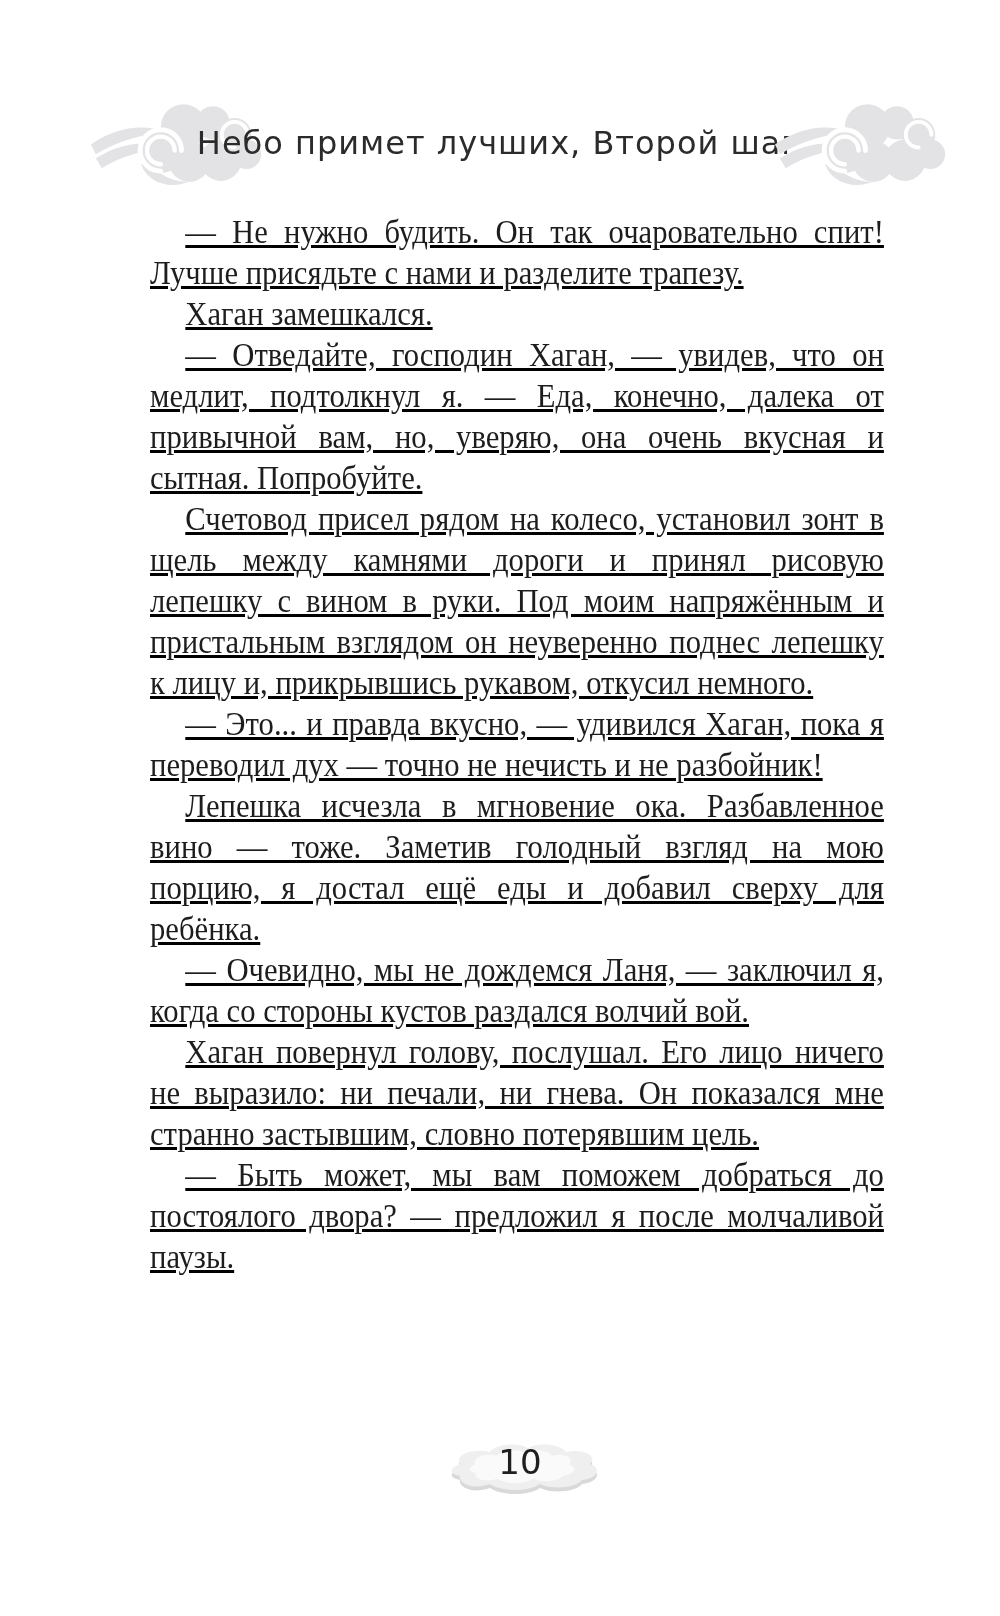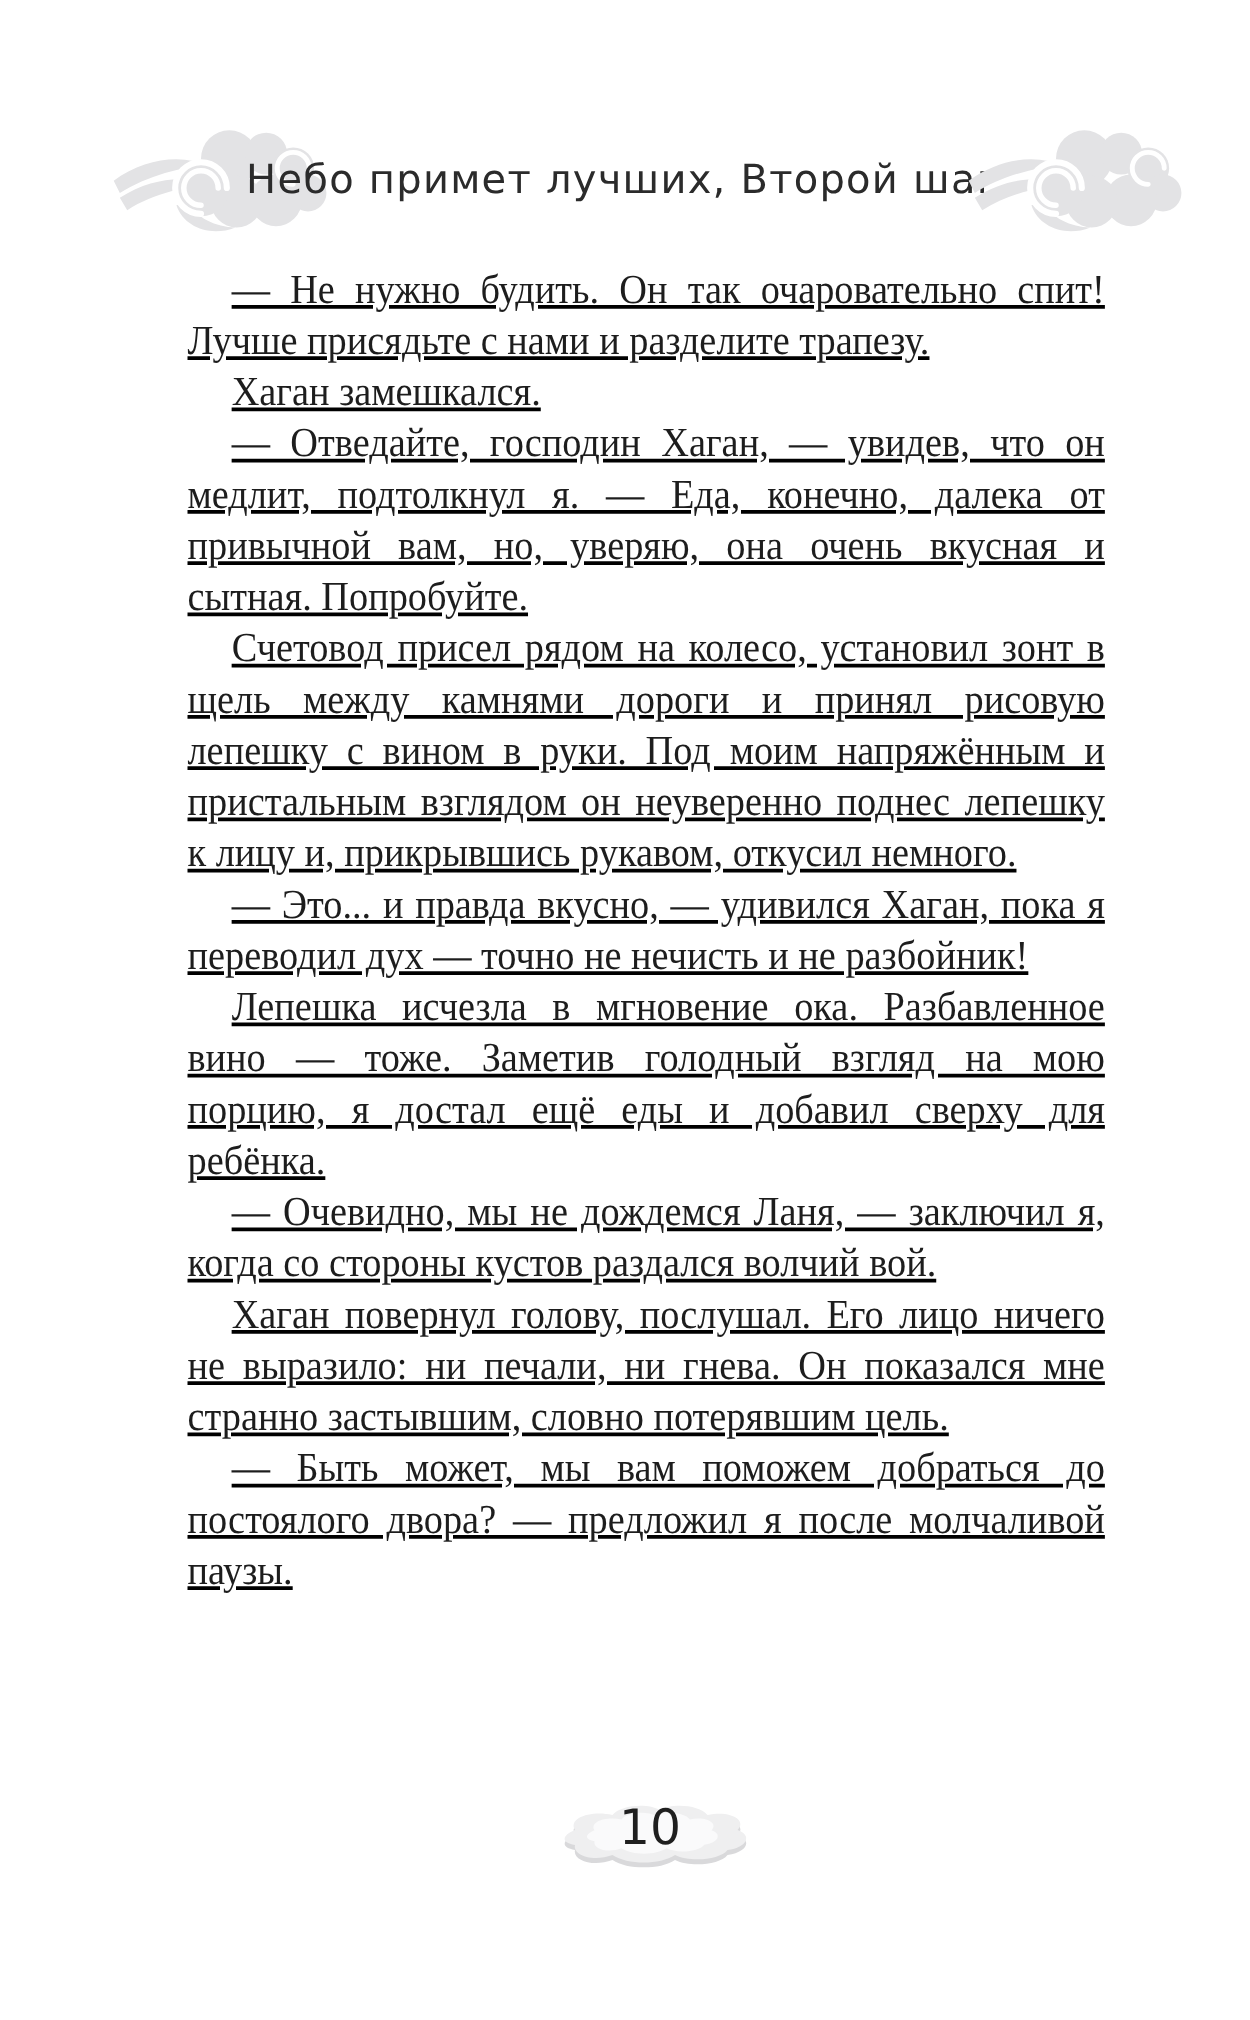--- a/index.html
+++ b/index.html
@@ -57,21 +57,21 @@
     position:absolute;
     left:430px;top:1438px;
     width:180px;height:56px;
   }
   .blob{position:absolute;left:0;top:0;width:180px;height:56px;}
   .pagenum{
     position:absolute;
     left:0;top:0;width:180px;height:48px;
     display:flex;align-items:center;justify-content:center;
     font-family:"DejaVu Sans", sans-serif;
-    font-size:39px;
+    font-size:34px;
     color:#1f1f1f;
   }
 </style>
 </head>
 <body>
 
 <div class="page">
 
   <svg class="cloud cloud-left" viewBox="0 0 185 95" aria-hidden="true">
     <g id="cloudShape">

